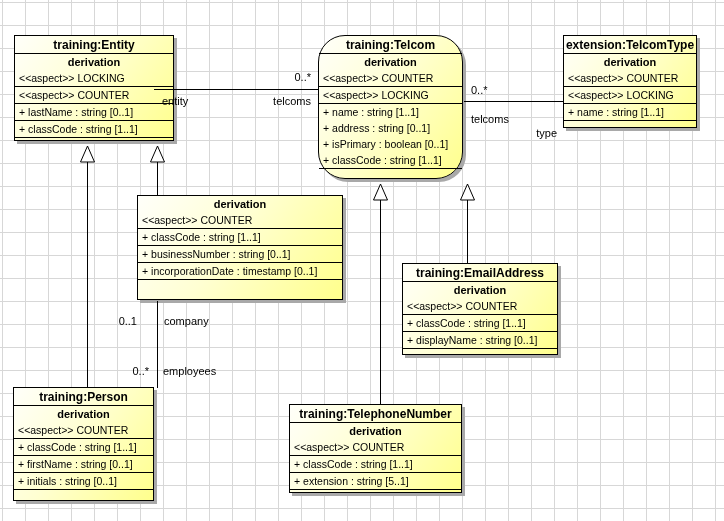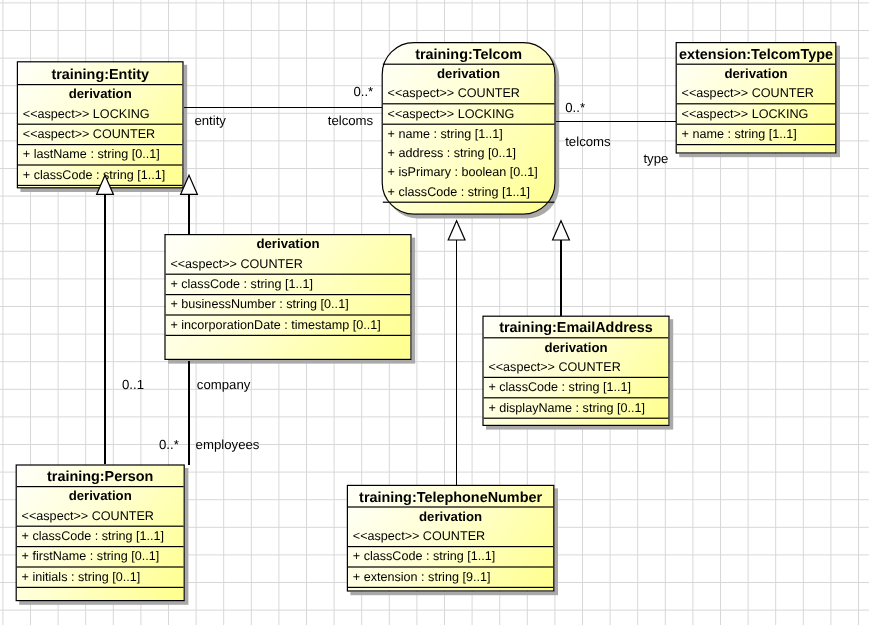--- a/index.html
+++ b/index.html
@@ -63,21 +63,21 @@
     font-size:11px;
     line-height:13px;
     white-space:nowrap;
     color:#000;
   }
 </style>
 </head>
 <body>
 
 <div id="canvas" style="width: 724px; height: 521px; --bg: #ffffff; --grid: #d7d7d7; --gs: 23px; --fill-top: #fffffa; --fill-mid: #ffffd2; --fill-bot: #ffff8c; --node-border: #000000; --shadow: #a9a9a9;">
-    <div class="uml-node" style="left: 14px; top: 51px; width: 139px; height: 106px; justify-content: center;">
+    <div class="uml-node" style="left: 14px; top: 35px; width: 160px; height: 106px;">
       <div class="uml-title">training:Entity</div>
       <div class="uml-row sub">derivation</div>
       <div class="uml-row aspect sep">&lt;&lt;aspect&gt;&gt; LOCKING</div>
       <div class="uml-row aspect sep">&lt;&lt;aspect&gt;&gt; COUNTER</div>
       <div class="uml-row attr sep">+ lastName : string [0..1]</div>
       <div class="uml-row attr sep">+ classCode : string [1..1]</div>
     </div>
     <div class="uml-node" style="left: 318px; top: 35px; width: 145px; height: 144px; border-radius: 27px;">
       <div class="uml-title">training:Telcom</div>
       <div class="uml-row sub">derivation</div>
@@ -115,21 +115,21 @@
       <div class="uml-row aspect sep">&lt;&lt;aspect&gt;&gt; COUNTER</div>
       <div class="uml-row attr sep">+ classCode : string [1..1]</div>
       <div class="uml-row attr sep">+ firstName : string [0..1]</div>
       <div class="uml-row attr sep">+ initials : string [0..1]</div>
     </div>
     <div class="uml-node" style="left: 289px; top: 404px; width: 173px; height: 89px;">
       <div class="uml-title">training:TelephoneNumber</div>
       <div class="uml-row sub">derivation</div>
       <div class="uml-row aspect sep">&lt;&lt;aspect&gt;&gt; COUNTER</div>
       <div class="uml-row attr sep">+ classCode : string [1..1]</div>
-      <div class="uml-row attr sep">+ extension : string [9..1]</div>
+      <div class="uml-row attr sep">+ extension : string [5..1]</div>
     </div>
     <svg id="edges" width="724" height="521" shape-rendering="crispEdges">
       <line x1="153.5" y1="89.5" x2="318.5" y2="89.5" stroke="#000000" stroke-width="1"></line>
       <line x1="463.5" y1="101.5" x2="563.5" y2="101.5" stroke="#000000" stroke-width="1"></line>
       <line x1="157.5" y1="300.5" x2="157.5" y2="387.5" stroke="#000000" stroke-width="1"></line>
       <g>
         <line x1="87.5" y1="162" x2="87.5" y2="387" stroke="#000000" stroke-width="1"></line>
         <polygon points="87.5,146 80.5,162 94.5,162" fill="#ffffff" stroke="#000000" stroke-width="1" shape-rendering="auto"></polygon>
       </g>
       <g>
@@ -144,17 +144,17 @@
         <line x1="467.5" y1="200" x2="467.5" y2="263" stroke="#000000" stroke-width="1"></line>
         <polygon points="467.5,184 460.5,200 474.5,200" fill="#ffffff" stroke="#000000" stroke-width="1" shape-rendering="auto"></polygon>
       </g>
     </svg>
     <span class="edge-label" style="top: 95px; left: 162px;">entity</span>
     <span class="edge-label" style="top: 71px; right: 413px;">0..*</span>
     <span class="edge-label" style="top: 95px; right: 413px;">telcoms</span>
     <span class="edge-label" style="top: 84px; left: 471px;">0..*</span>
     <span class="edge-label" style="top: 113px; left: 471px;">telcoms</span>
     <span class="edge-label" style="top: 127px; right: 167px;">type</span>
-    <span class="edge-label" style="top: 315px; right: 604px;">0..1</span>
+    <span class="edge-label" style="top: 315px; right: 587px;">0..1</span>
     <span class="edge-label" style="top: 315px; left: 164px;">company</span>
     <span class="edge-label" style="top: 365px; right: 575px;">0..*</span>
     <span class="edge-label" style="top: 365px; left: 163px;">employees</span>
   </div>
 
 </body></html>

